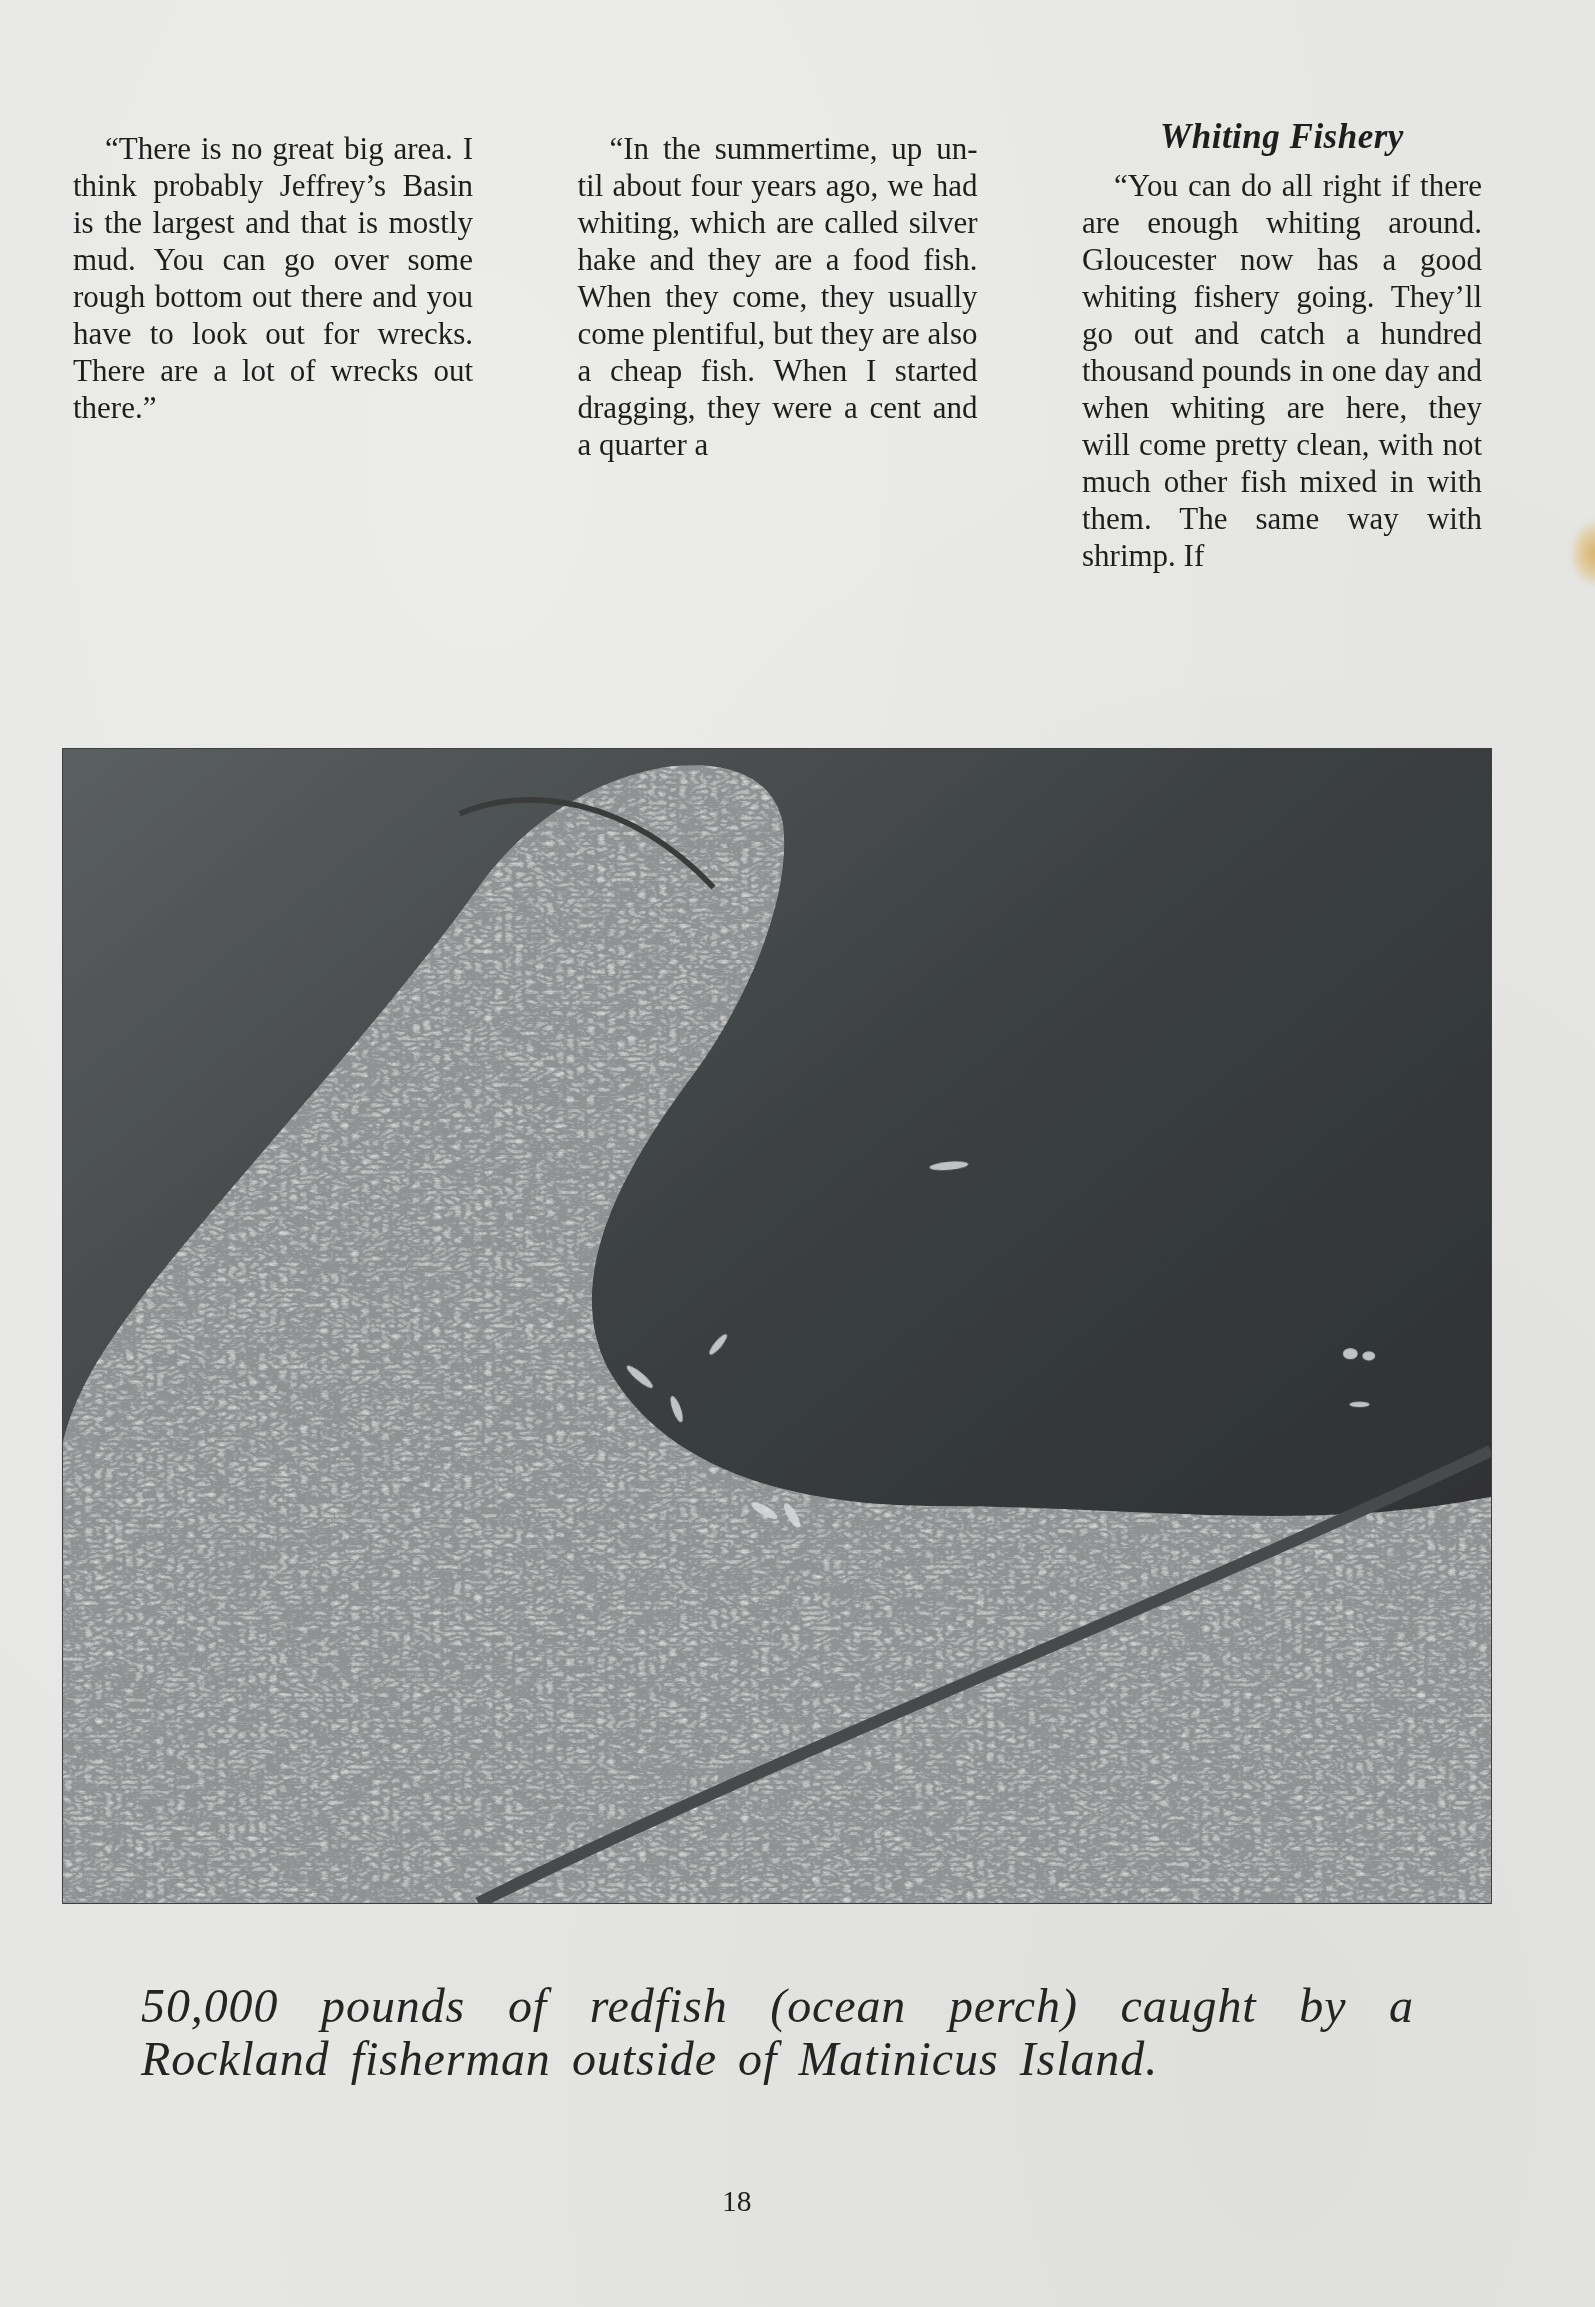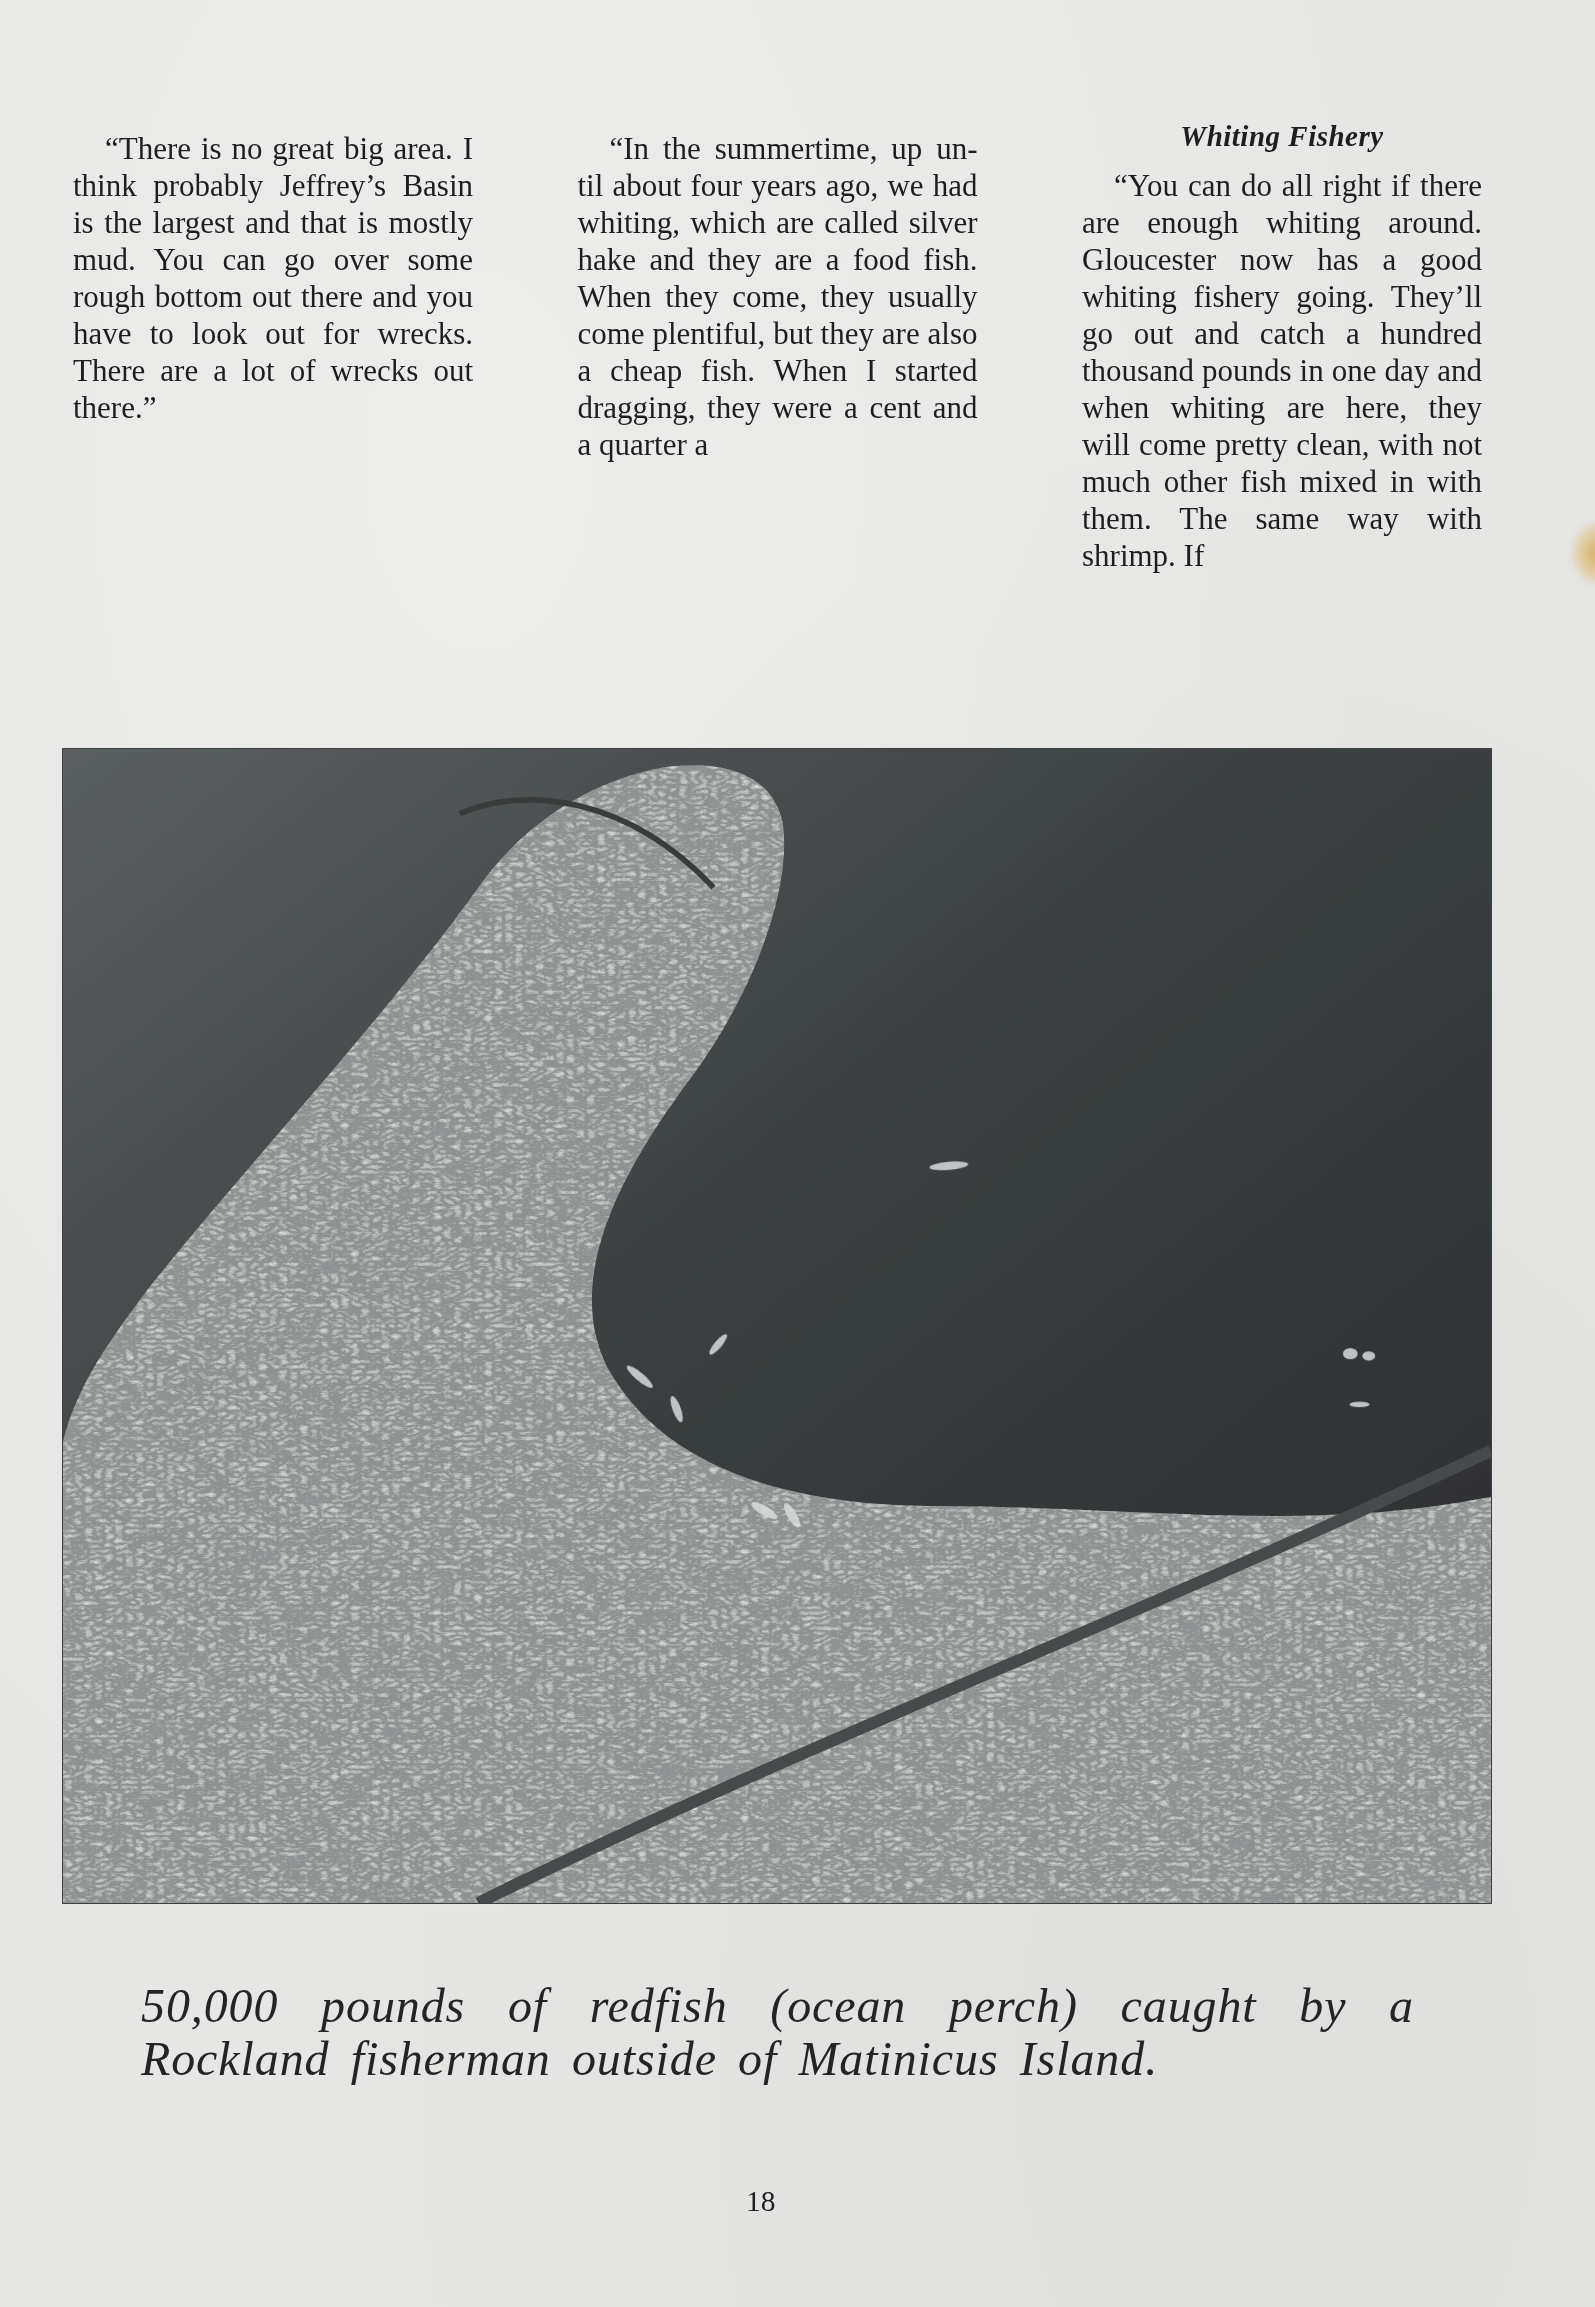--- a/index.html
+++ b/index.html
@@ -48,21 +48,21 @@
     .col p {
       margin: 12px;
     }
     .col p.indent {
       text-indent: 32px;
     }
     .col .subhead {
       font-style: italic;
       font-weight: bold;
       text-align: center;
-      font-size: 29px;
+      font-size: 35px;
       line-height: 37px;
       margin: 0;
       letter-spacing: 0.5px;
     }
     .photo {
       position: absolute;
       left: 63px;
       top: 749px;
       width: 1428px;
       height: 1154px;
@@ -86,21 +86,21 @@
       font-size: 48px;
       line-height: 53px;
       color: #242424;
       text-align: justify;
       text-align-last: left;
       letter-spacing: 0.9px;
       word-spacing: 8.3px;
     }
     .page-number {
       position: absolute;
-      left: 746px;
+      left: 722px;
       top: 2185px;
       font-size: 29.5px;
       color: #202020;
     }
   </style>
 </head>
 <body>
 
 <div class="paper-tone"></div>
 <div class="stain"></div>

